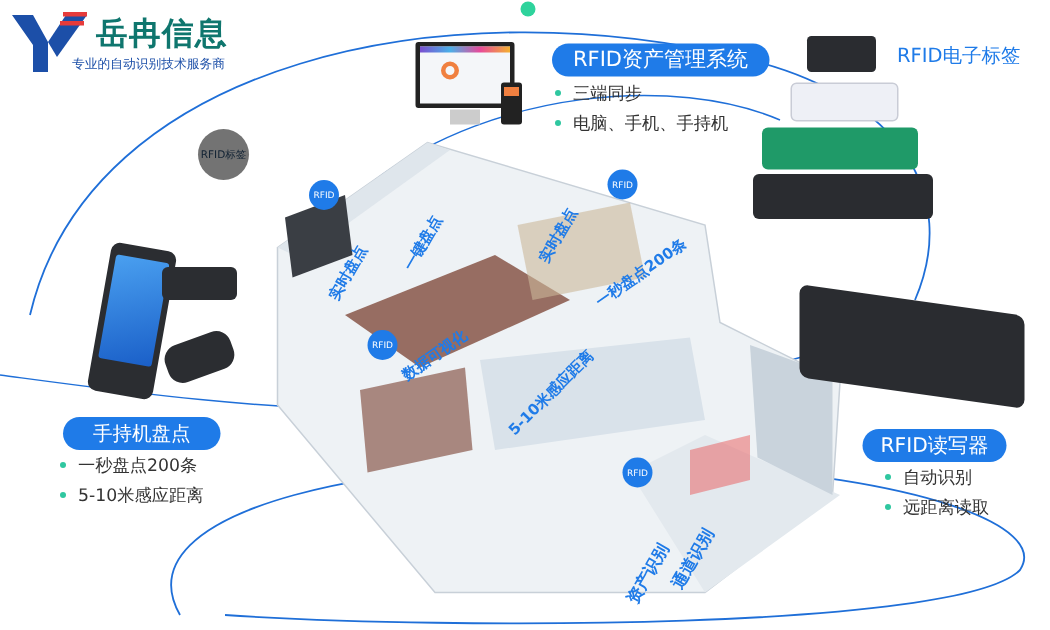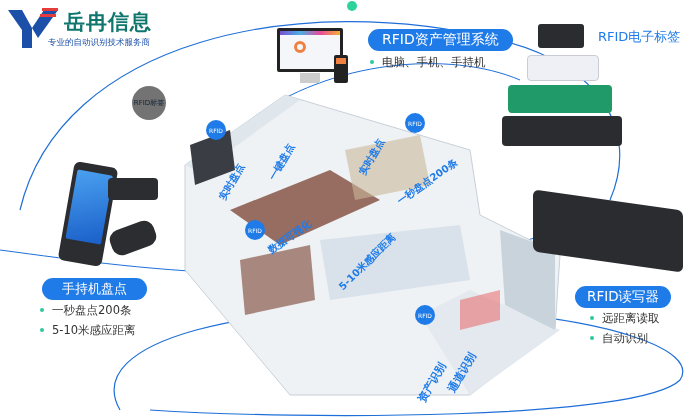--- a/index.html
+++ b/index.html
@@ -58,20 +58,21 @@
   <div style="height:4px;background:linear-gradient(90deg,#7a4fd0,#4ab0e8,#e84a9a,#f4b030)"></div>
   <div style="margin:6px 0 0 14px;width:12px;height:12px;border:3px solid #f08040;border-radius:50%"></div>
 </div>
 <div class="abs" style="left:300px;top:73px;width:20px;height:10px;background:#ccc"></div>
 <div class="abs" style="left:334px;top:55px;width:14px;height:28px;background:#222;border-radius:2px">
   <div style="margin:3px 2px;height:6px;background:#f08040"></div>
 </div>
 
 <div class="abs pill" style="left:368px;top:29px">RFID资产管理系统</div>
 <ul class="abs bullets" style="left:370px;top:52px">
+  <li>三端同步</li>
   <li>电脑、手机、手持机</li>
 </ul>
 
 <div class="abs" style="left:538px;top:24px;width:46px;height:24px;background:#2a2c30;border-radius:3px"></div>
 <div class="abs tag-title" style="left:598px;top:28px">RFID电子标签</div>
 <div class="abs" style="left:527px;top:55px;width:72px;height:26px;background:#eef0f6;border:1px solid #c9ccd6;border-radius:4px"></div>
 <div class="abs" style="left:508px;top:85px;width:104px;height:28px;background:#1f9a68;border-radius:4px"></div>
 <div class="abs" style="left:502px;top:116px;width:120px;height:30px;background:#2a2c30;border-radius:4px"></div>
 
 <div class="abs" style="left:66px;top:164px;width:44px;height:100px;background:#2b2d31;border-radius:6px;transform:rotate(10deg)">
@@ -81,22 +82,22 @@
 <div class="abs" style="left:110px;top:225px;width:46px;height:26px;background:#2b2d31;border-radius:10px;transform:rotate(-20deg)"></div>
 <div class="abs pill" style="left:42px;top:278px;font-size:13px;padding:2px 20px">手持机盘点</div>
 <ul class="abs bullets" style="left:40px;top:300px">
   <li>一秒盘点200条</li>
   <li>5-10米感应距离</li>
 </ul>
 
 <div class="abs" style="left:533px;top:200px;width:150px;height:62px;background:#2a2c30;border-radius:6px;transform:skewY(8deg)"></div>
 <div class="abs pill" style="left:575px;top:286px;font-size:13.5px;padding:2px 12px">RFID读写器</div>
 <ul class="abs bullets" style="left:590px;top:308px">
+  <li>自动识别</li>
   <li>远距离读取</li>
-  <li>自动识别</li>
 </ul>
 
 <div class="abs" style="left:212px;top:175px;color:#1f7be8;font-size:10px;font-weight:bold;transform:rotate(-60deg)">实时盘点</div>
 <div class="abs" style="left:262px;top:155px;color:#1f7be8;font-size:10px;font-weight:bold;transform:rotate(-60deg)">一键盘点</div>
 <div class="abs" style="left:352px;top:150px;color:#1f7be8;font-size:10px;font-weight:bold;transform:rotate(-60deg)">实时盘点</div>
 <div class="abs" style="left:392px;top:175px;color:#1f7be8;font-size:10px;font-weight:bold;transform:rotate(-35deg)">一秒盘点200条</div>
 <div class="abs" style="left:265px;top:230px;color:#1f7be8;font-size:10px;font-weight:bold;transform:rotate(-35deg)">数据可视化</div>
 <div class="abs" style="left:330px;top:255px;color:#1f7be8;font-size:10px;font-weight:bold;transform:rotate(-45deg)">5-10米感应距离</div>
 <div class="abs" style="left:410px;top:375px;color:#1f7be8;font-size:11px;font-weight:bold;transform:rotate(-60deg)">资产识别</div>
 <div class="abs" style="left:440px;top:365px;color:#1f7be8;font-size:11px;font-weight:bold;transform:rotate(-60deg)">通道识别</div>

